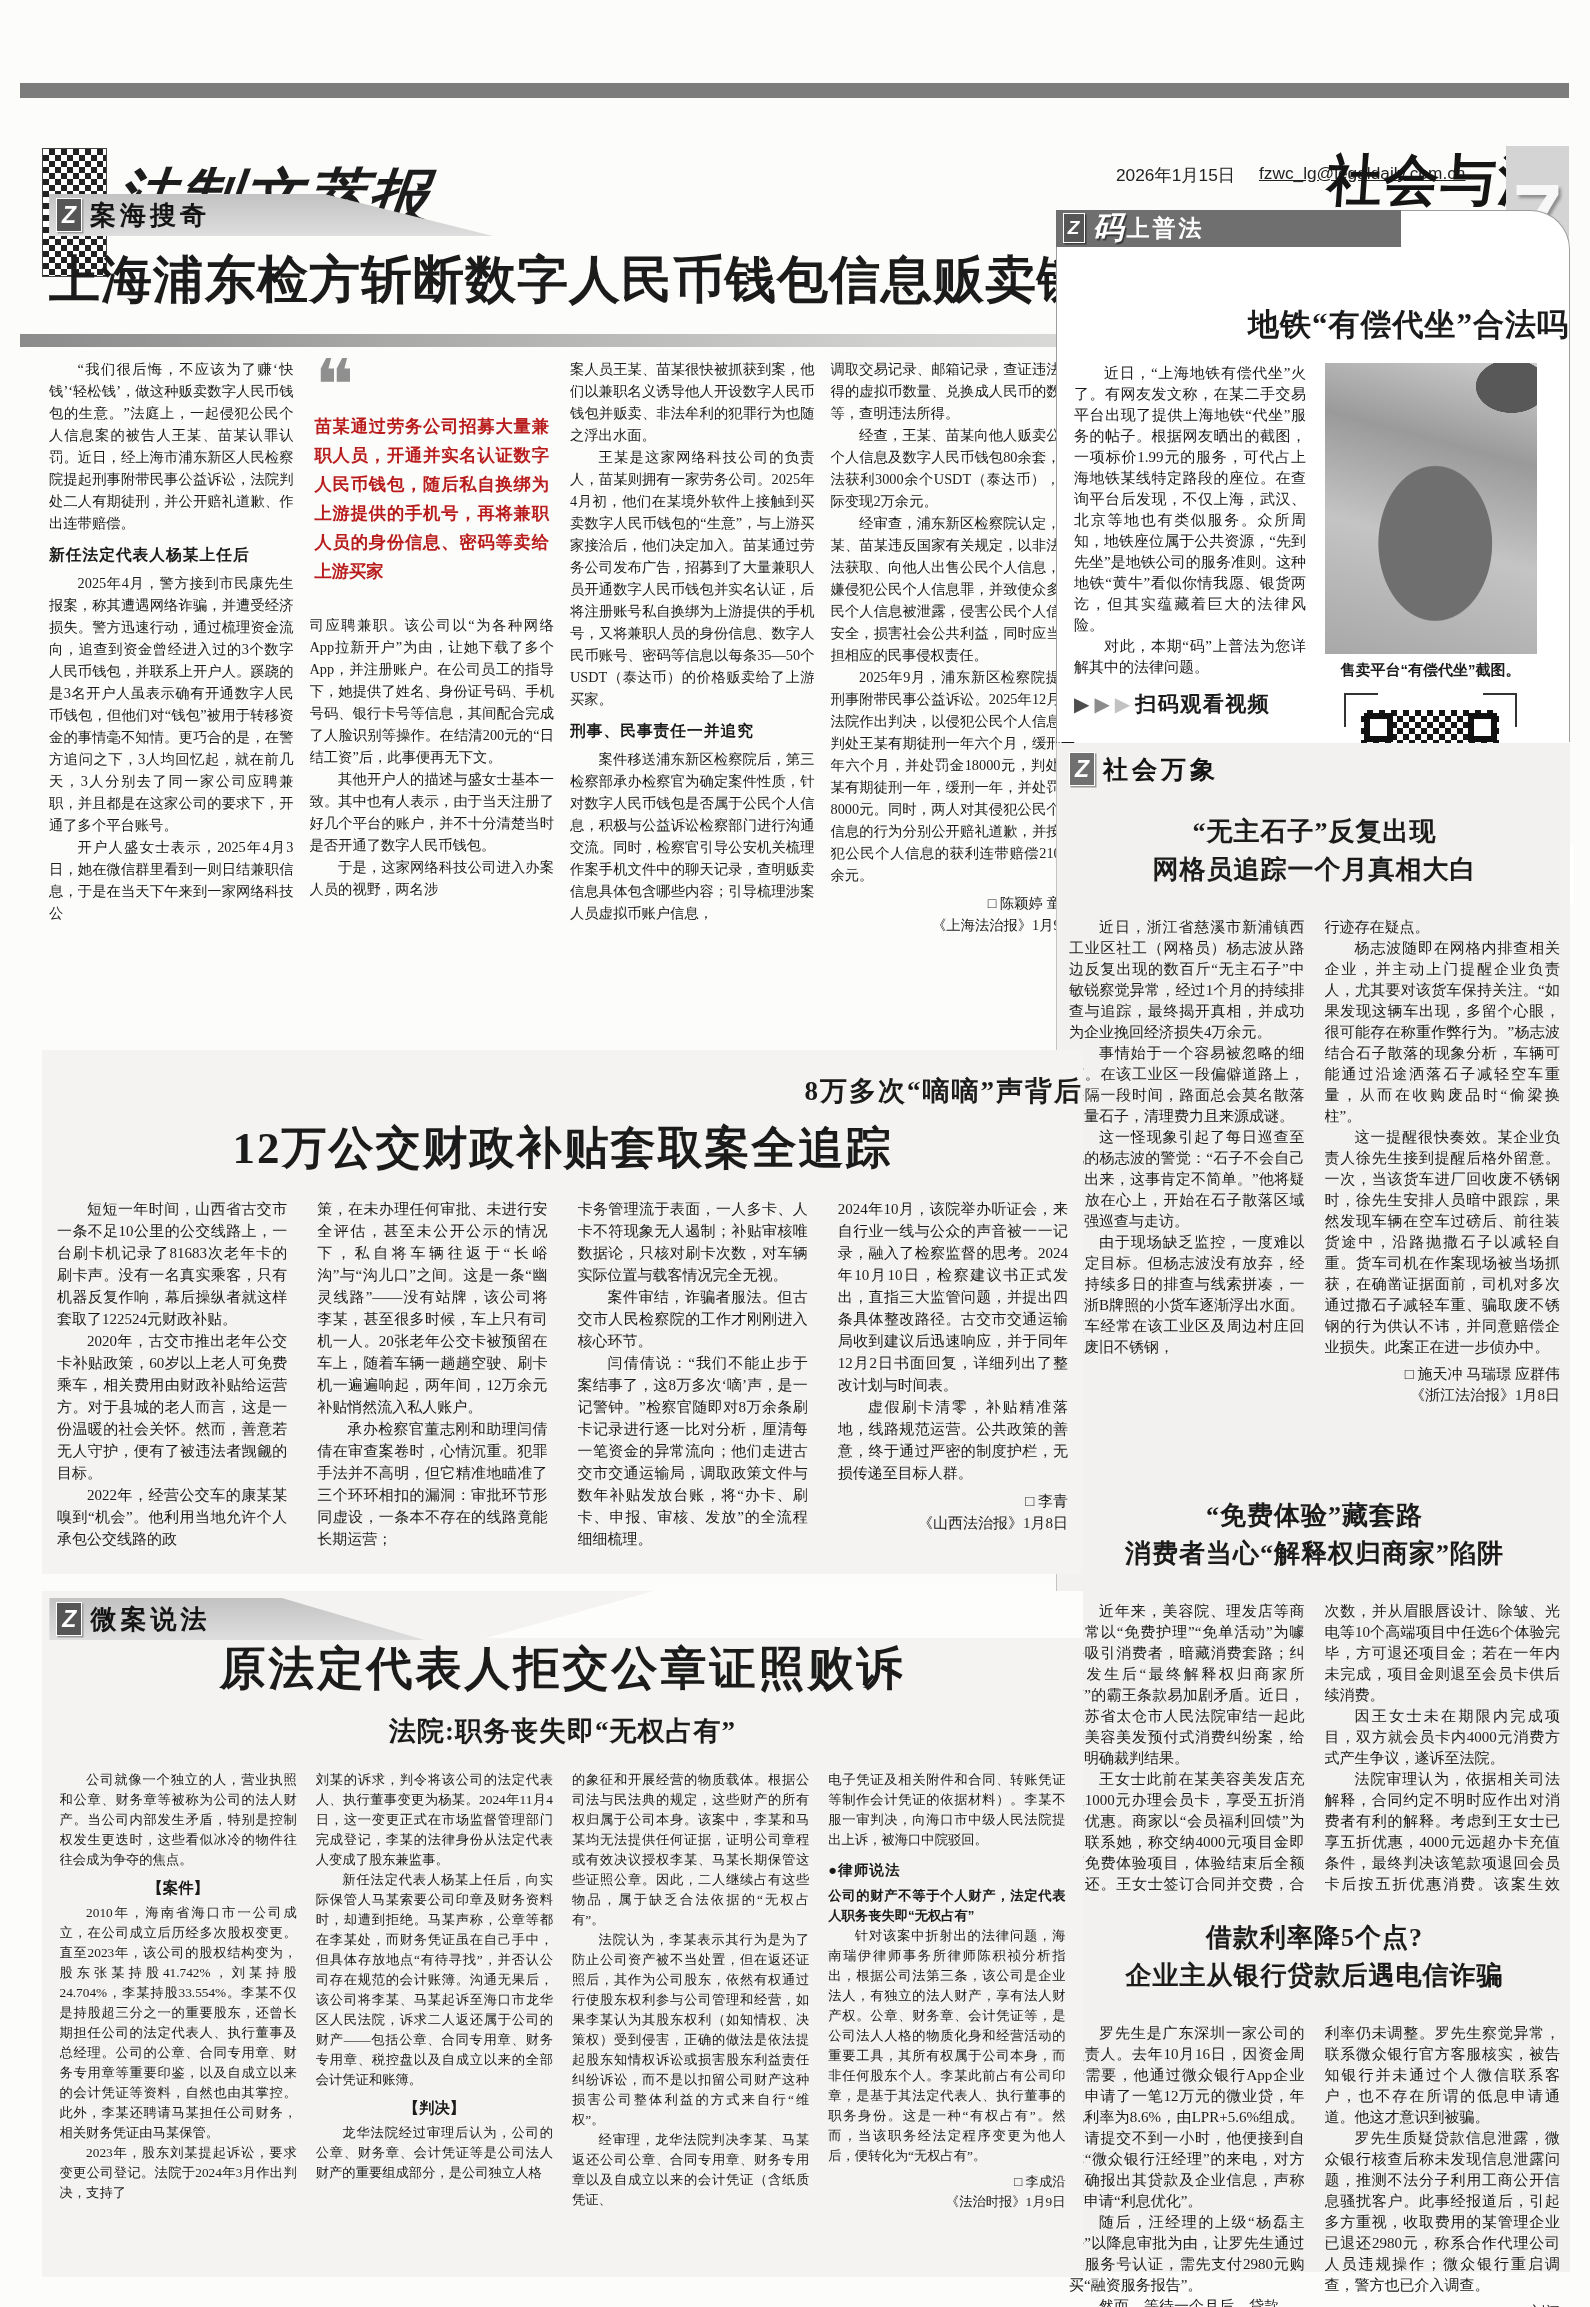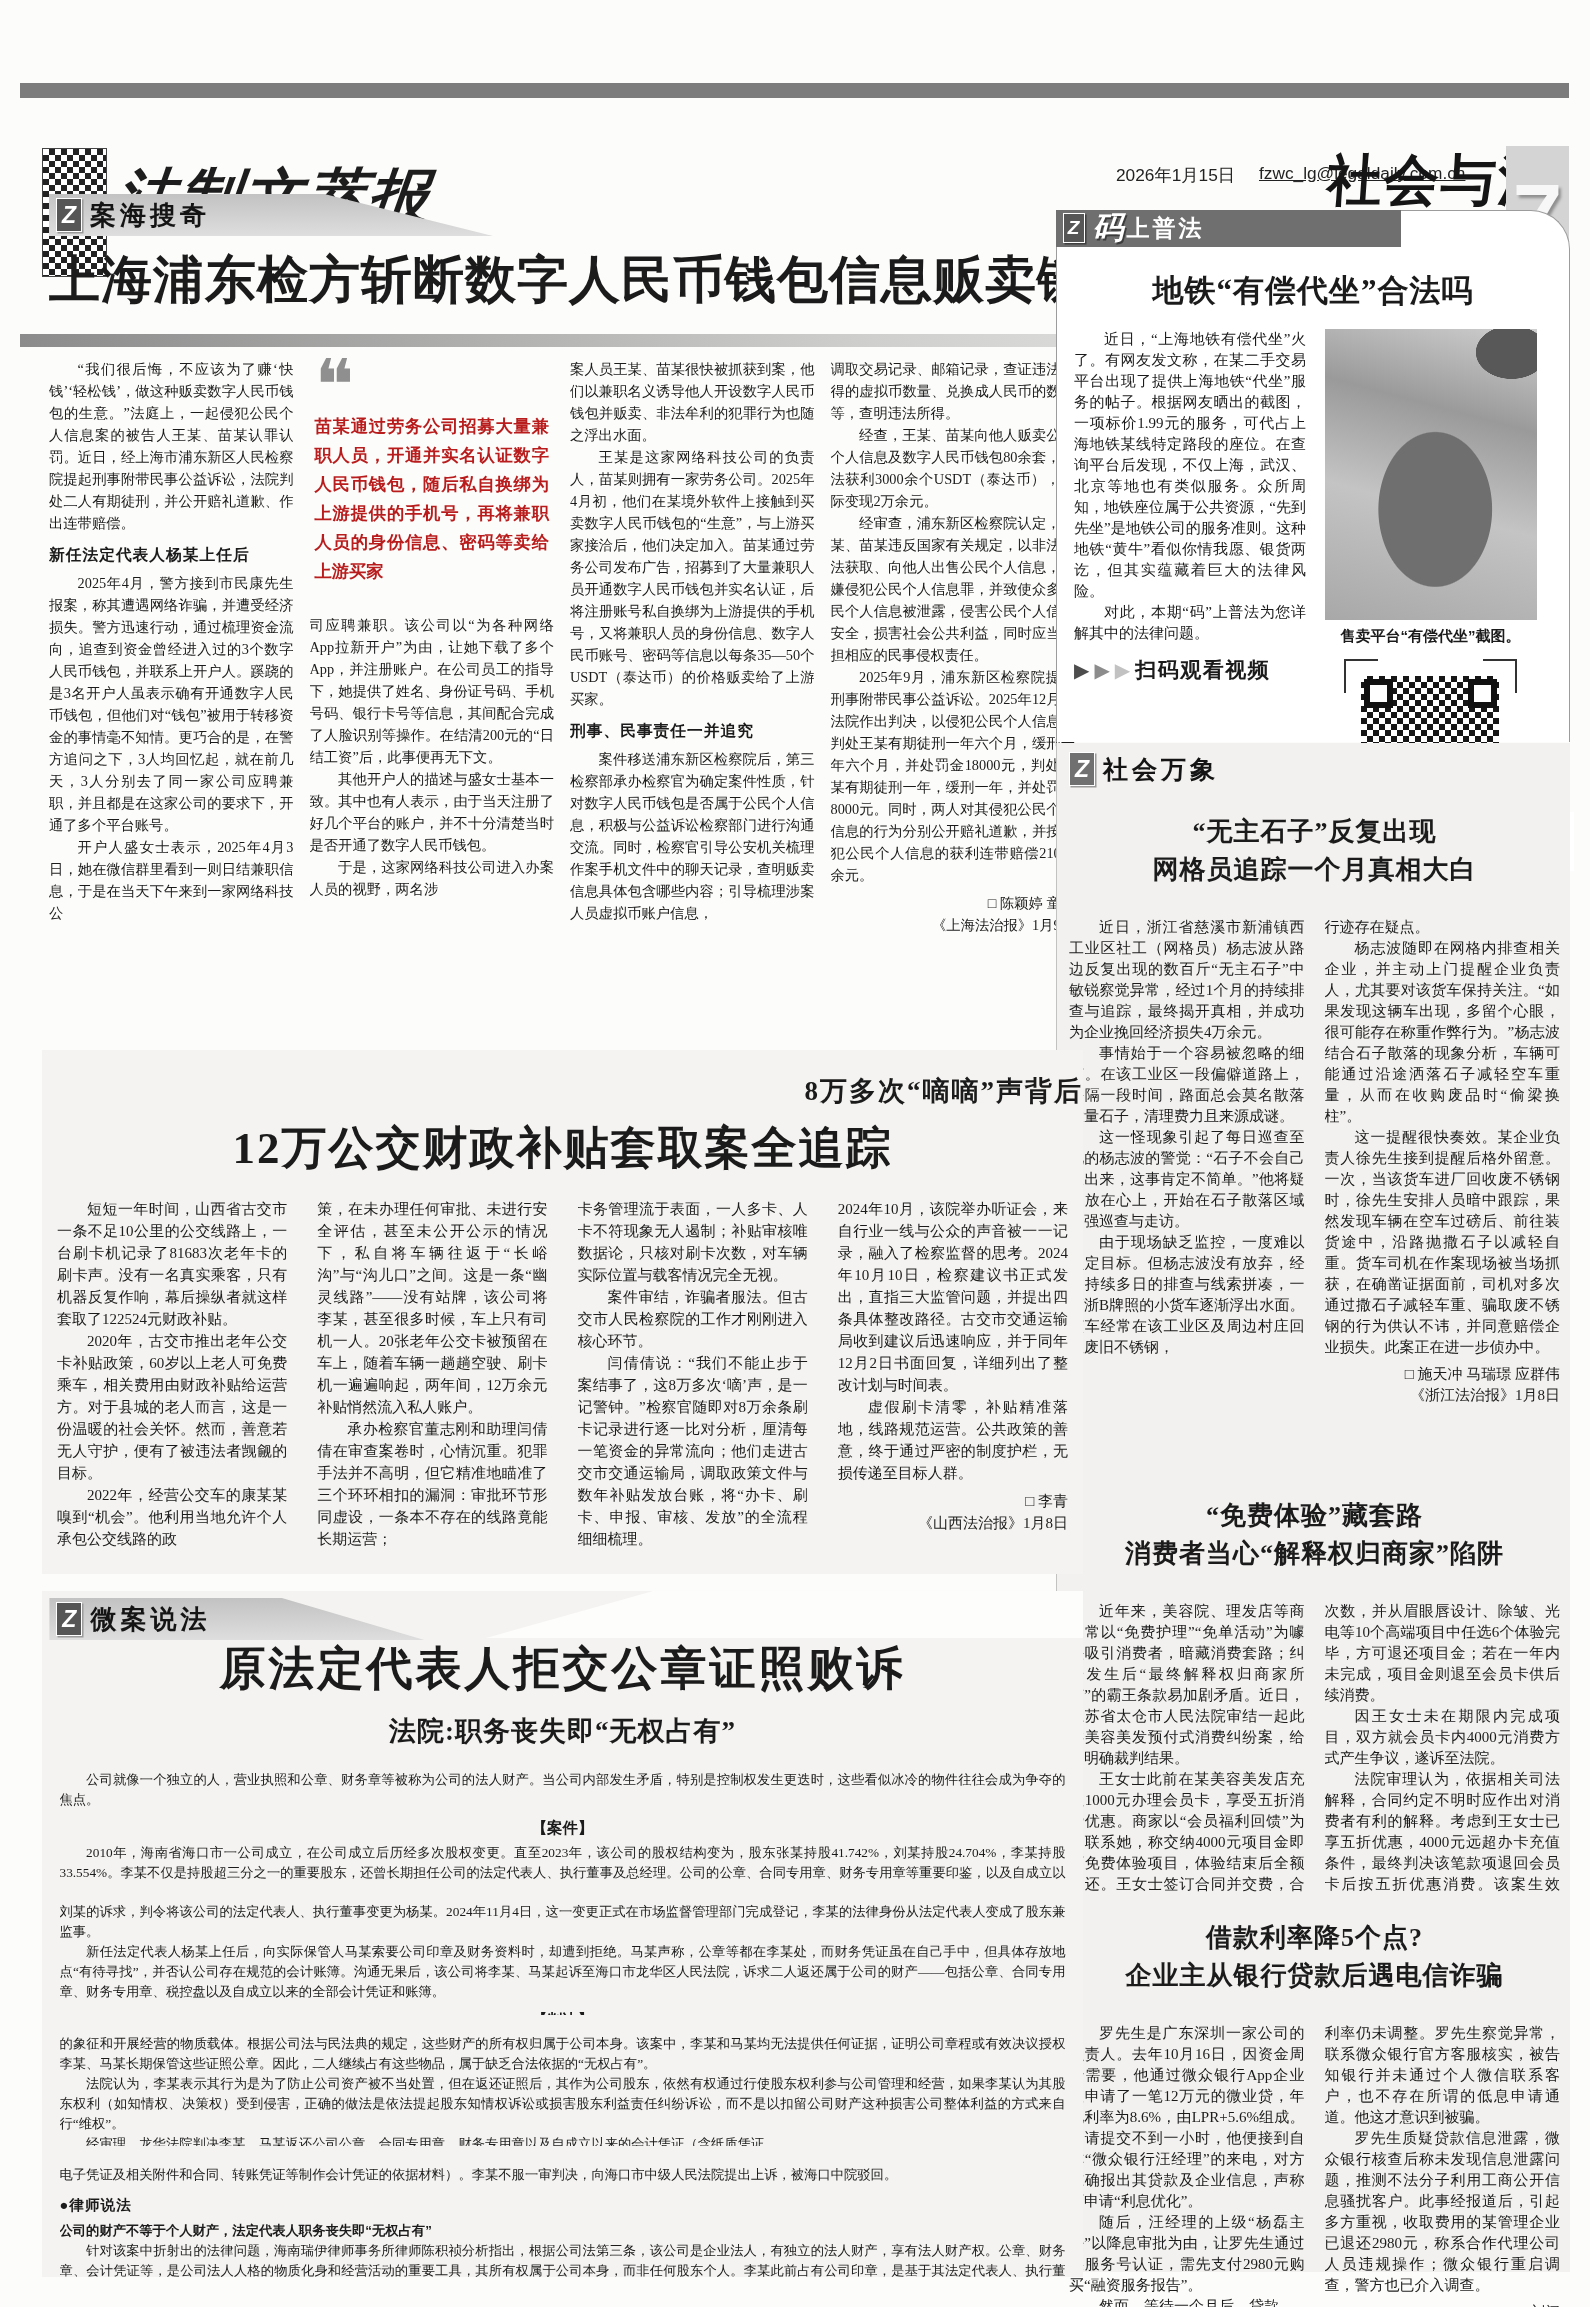--- a/index.html
+++ b/index.html
@@ -51,29 +51,29 @@
   #mid-panel{position:absolute;left:42px;top:1050px;width:1041px;height:524px;background:#f4f3f1;}
   #mid-kicker{margin-top:23px;text-align:right;font-size:27px;font-weight:700;letter-spacing:2px;}
   #mid-headline{text-align:center;font-size:45px;font-weight:900;letter-spacing:2px;margin-top:9px;}
   #mid-cols{margin:20px auto 0 auto;width:1011px;height:375px;gap:30px;font-size:15px;line-height:22px;}
   
   #bot-panel{position:absolute;left:42px;top:1591px;width:1041px;height:686px;background:#f4f3f1;}
   .bot-slash{position:absolute;left:444px;top:0;width:597px;height:47px;background:#fff;
              clip-path:polygon(28% 0,100% 0,100% 100%,0 100%);opacity:.8;}
   #bot-headline{text-align:center;font-size:46px;font-weight:900;letter-spacing:3px;margin-top:47px;}
   #bot-subhead{text-align:center;font-size:27px;font-weight:700;margin-top:13px;letter-spacing:1px;}
-  #bot-cols{margin:21px auto 0 auto;width:1006px;height:508px;gap:19px;font-size:13.3px;line-height:20px;flex-direction:column;}
+  #bot-cols{margin:21px auto 0 auto;width:1006px;height:508px;gap:19px;font-size:13.3px;line-height:20px;}
   
   #ms-panel{position:absolute;left:1056px;top:210px;width:514px;height:532px;background:#fff;
             border:1.5px solid #9c9c9c;border-bottom:none;border-radius:0 39px 0 0;box-sizing:border-box;display:flex;flex-direction:column;}
   .ms-band{position:absolute;left:-1.5px;top:-1.5px;width:345px;height:37px;background:#6f6f6f;display:flex;align-items:center;padding-left:7px;box-sizing:border-box;}
   .ms-band .zbadge{width:20px;height:28px;font-size:19px;box-shadow:1.5px 1.5px 0 #3f3f3f;}
   .ms-big{font-size:31px;font-weight:900;font-style:italic;color:#fff;text-shadow:1.5px 1.5px 0 #3c3c3c;margin-right:3px;font-family:"Liberation Sans",sans-serif;}
   .ms-rest{font-size:23px;font-weight:700;color:#fff;letter-spacing:3px;font-family:"Liberation Sans",sans-serif;}
-  #ms-headline{margin-top:59px;text-align:center;font-size:31px;font-weight:900;letter-spacing:1px;}
+  #ms-headline{margin-top:93px;text-align:right;font-size:31px;font-weight:900;letter-spacing:1px;}
   #ms-content{display:flex;padding:17px 14px 0 17px;flex:1;}
   #ms-text{width:232px;font-size:15px;line-height:21px;text-align:justify;}
   #ms-text p{margin:0;text-indent:2em;}
   .cta{display:flex;align-items:center;gap:5px;margin-top:15px;}
   .tri{font-size:20px;line-height:20px;}
   .cta-label{font-family:"Liberation Sans",sans-serif;font-weight:900;font-size:21px;letter-spacing:1.5px;}
   #ms-media{flex:1;display:flex;flex-direction:column;align-items:center;}
   .photo{width:212px;height:291px;background:
          radial-gradient(ellipse 94px 128px at 52% 62%,#6f6f6f 0 60%,transparent 61%),
          radial-gradient(ellipse 59px 44px at 88% 8%,#585858 0 60%,transparent 61%),

